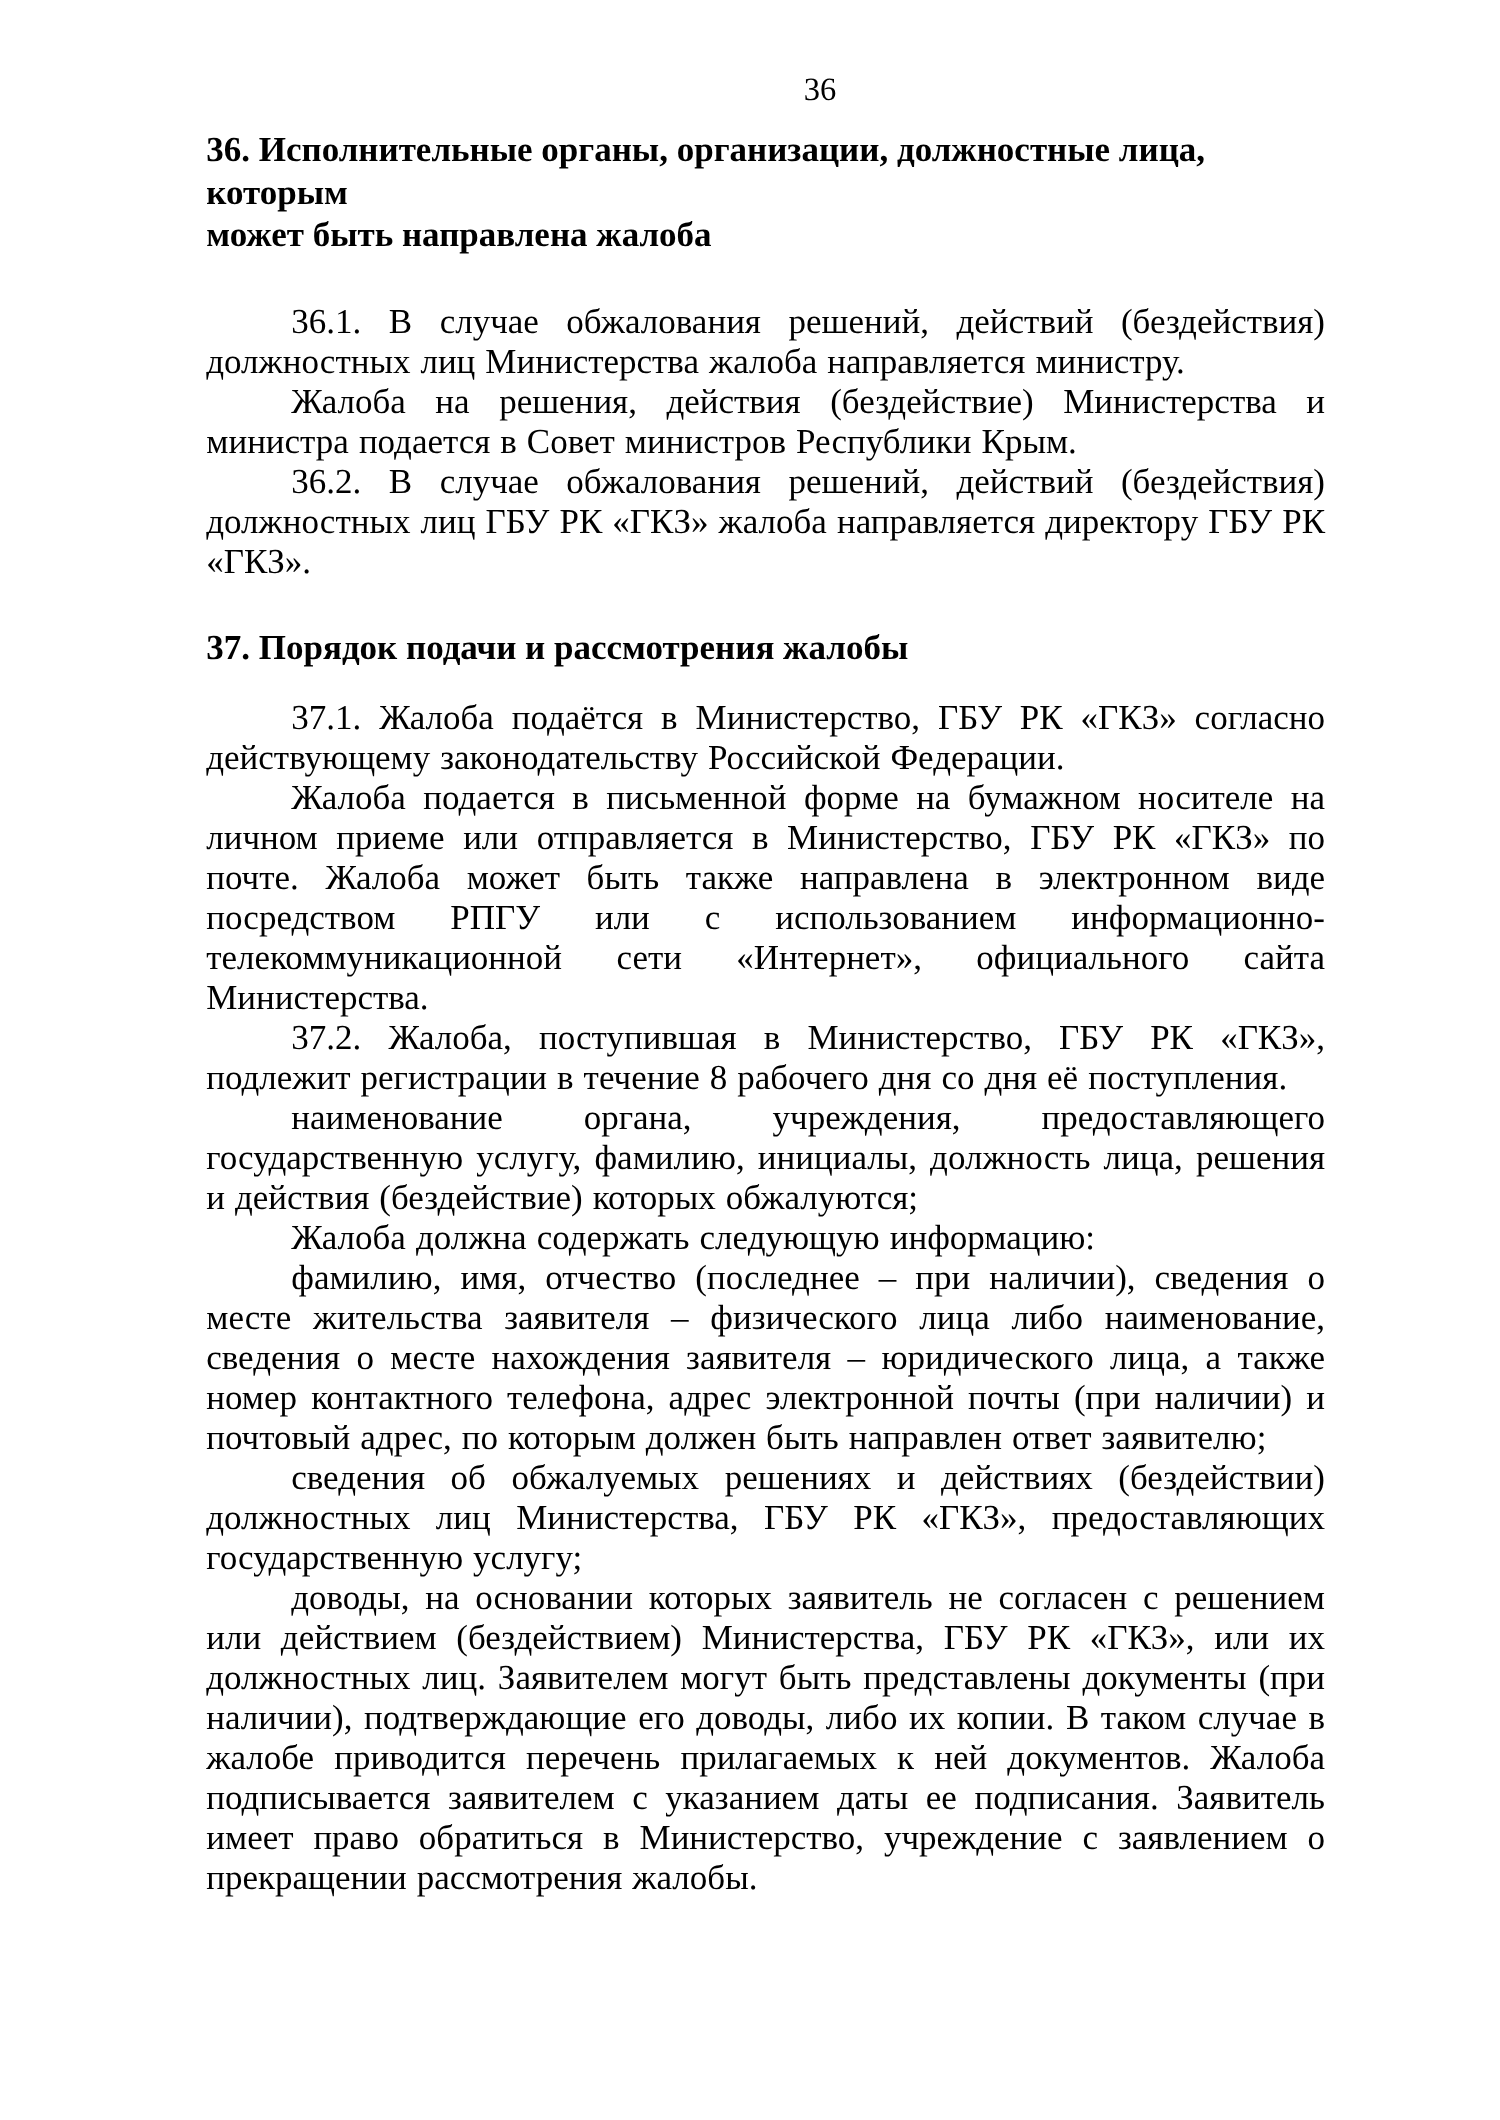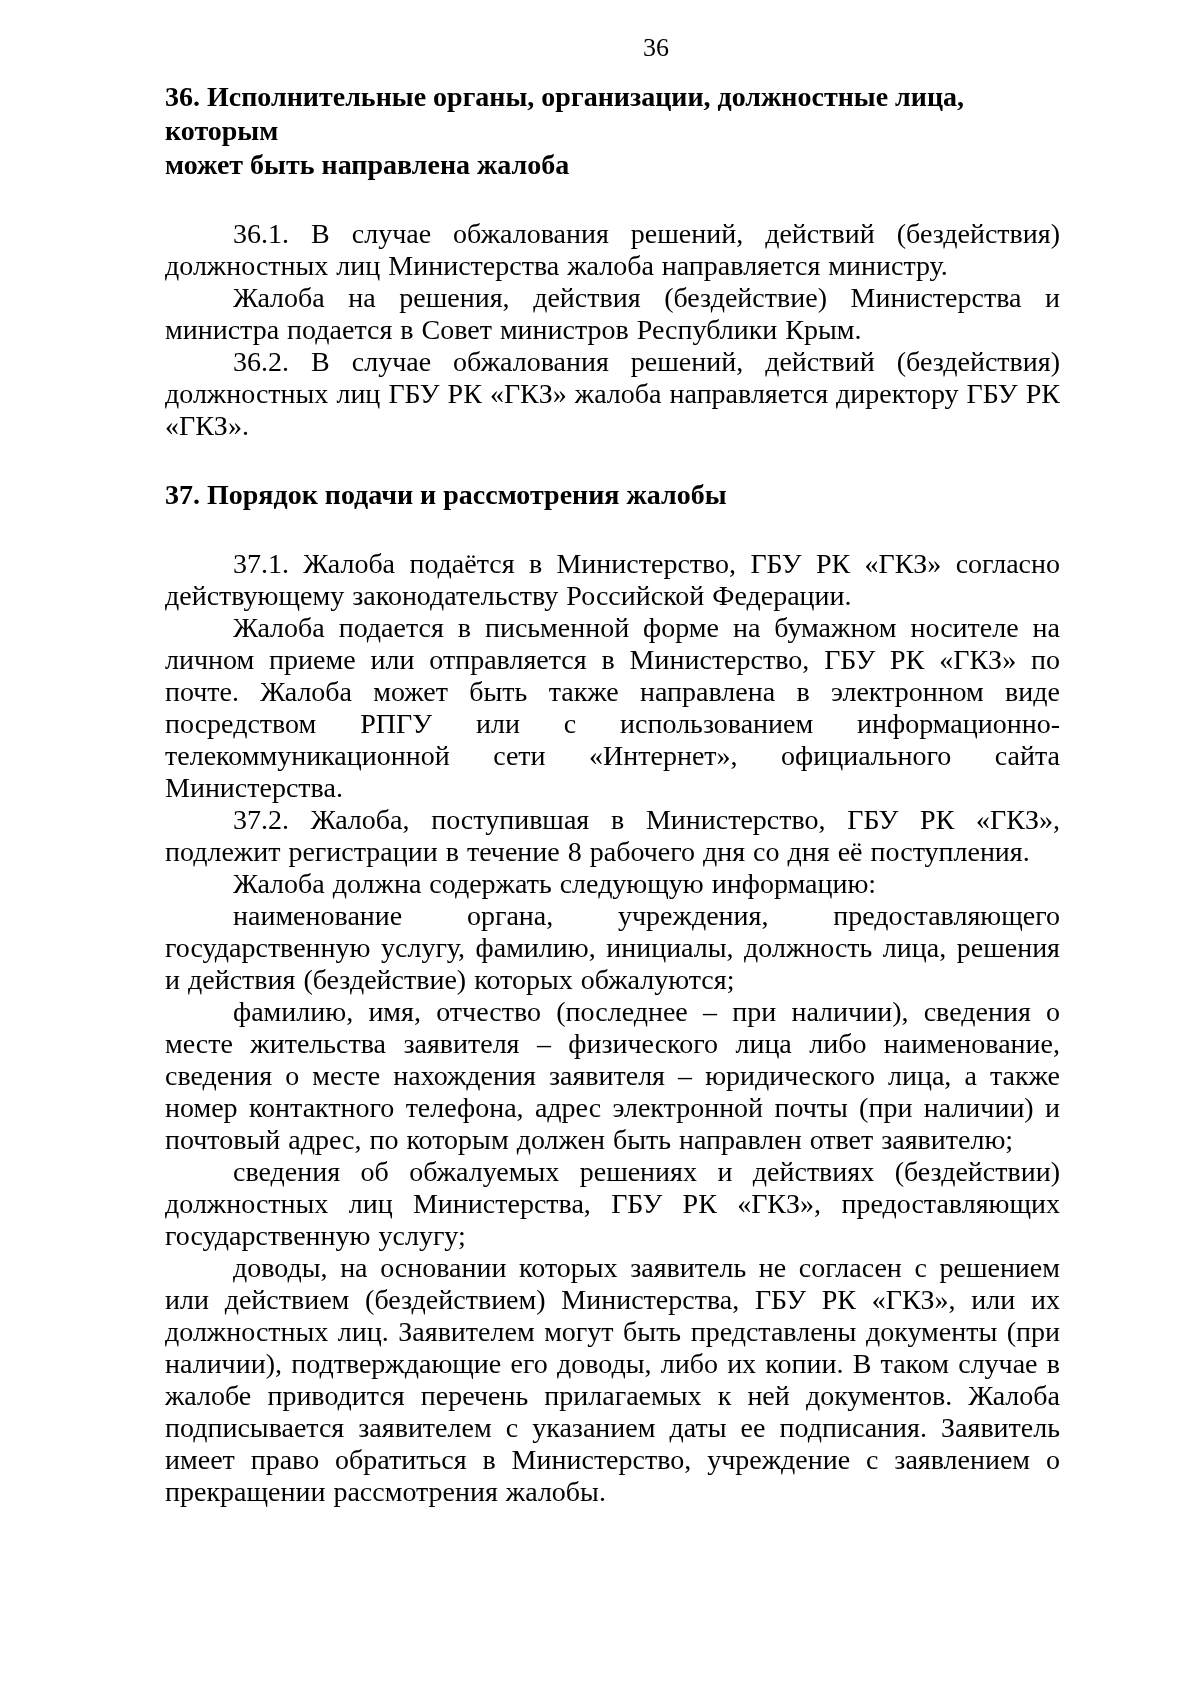--- a/index.html
+++ b/index.html
@@ -13,21 +13,21 @@
     color: #000000;
     font-family: "Liberation Serif", "DejaVu Serif", serif;
     overflow: hidden;
   }
   .page {
     position: relative;
     width: 1112px;
     height: 1696px;
     background: #ffffff;
     box-sizing: border-box;
-    padding-top: 32px;
+    padding-top: 56px;
   }
   .page-number {
     position: relative;
     left: 56px;
     width: 1200px;
     text-align: center;
     font-size: 26px;
     line-height: 32px;
   }
   .content {
@@ -40,21 +40,21 @@
     font-size: 28px;
     line-height: 34px;
     margin: 0;
   }
   .heading-36 {
     margin-top: 16px;
     margin-bottom: 36px;
   }
   .heading-37 {
     margin-top: 36px;
-    margin-bottom: 36px;
+    margin-bottom: 23px;
   }
   .hline {
     display: block;
   }
   .para {
     margin: 0;
     font-size: 28px;
     line-height: 32px;
     text-align: justify;
     text-align-last: left;
@@ -80,20 +80,20 @@
     <p class="para">Жалоба на решения, действия (бездействие) Министерства и министра подается в Совет министров Республики Крым.</p>
     <p class="para">36.2. В случае обжалования решений, действий (бездействия) должностных лиц ГБУ РК «ГКЗ» жалоба направляется директору ГБУ РК «ГКЗ».</p>
 
     <h2 class="heading heading-37">
       <span class="hline">37. Порядок подачи и рассмотрения жалобы</span>
     </h2>
 
     <p class="para">37.1. Жалоба подаётся в Министерство, ГБУ РК «ГКЗ» согласно действующему законодательству Российской Федерации.</p>
     <p class="para">Жалоба подается в письменной форме на бумажном носителе на личном приеме или отправляется в Министерство, ГБУ РК «ГКЗ» по почте. Жалоба может быть также направлена в электронном виде посредством РПГУ или с использованием информационно-телекоммуникационной сети «Интернет», официального сайта Министерства.</p>
     <p class="para">37.2. Жалоба, поступившая в Министерство, ГБУ РК «ГКЗ», подлежит регистрации в течение 8 рабочего дня со дня её поступления.</p>
+    <p class="para">наименование органа, учреждения, предоставляющего государственную услугу, фамилию, инициалы, должность лица, решения и действия (бездействие) которых обжалуются;</p>
     <p class="para">Жалоба должна содержать следующую информацию:</p>
-    <p class="para">наименование органа, учреждения, предоставляющего государственную услугу, фамилию, инициалы, должность лица, решения и действия (бездействие) которых обжалуются;</p>
     <p class="para">фамилию, имя, отчество (последнее – при наличии), сведения о месте жительства заявителя – физического лица либо наименование, сведения о месте нахождения заявителя – юридического лица, а также номер контактного телефона, адрес электронной почты (при наличии) и почтовый адрес, по которым должен быть направлен ответ заявителю;</p>
     <p class="para">сведения об обжалуемых решениях и действиях (бездействии) должностных лиц Министерства, ГБУ РК «ГКЗ», предоставляющих государственную услугу;</p>
     <p class="para">доводы, на основании которых заявитель не согласен с решением или действием (бездействием) Министерства, ГБУ РК «ГКЗ», или их должностных лиц. Заявителем могут быть представлены документы (при наличии), подтверждающие его доводы, либо их копии. В таком случае в жалобе приводится перечень прилагаемых к ней документов. Жалоба подписывается заявителем с указанием даты ее подписания. Заявитель имеет право обратиться в Министерство, учреждение с заявлением о прекращении рассмотрения жалобы.</p>
 
   </div>
 </div>
 
 </body></html>

